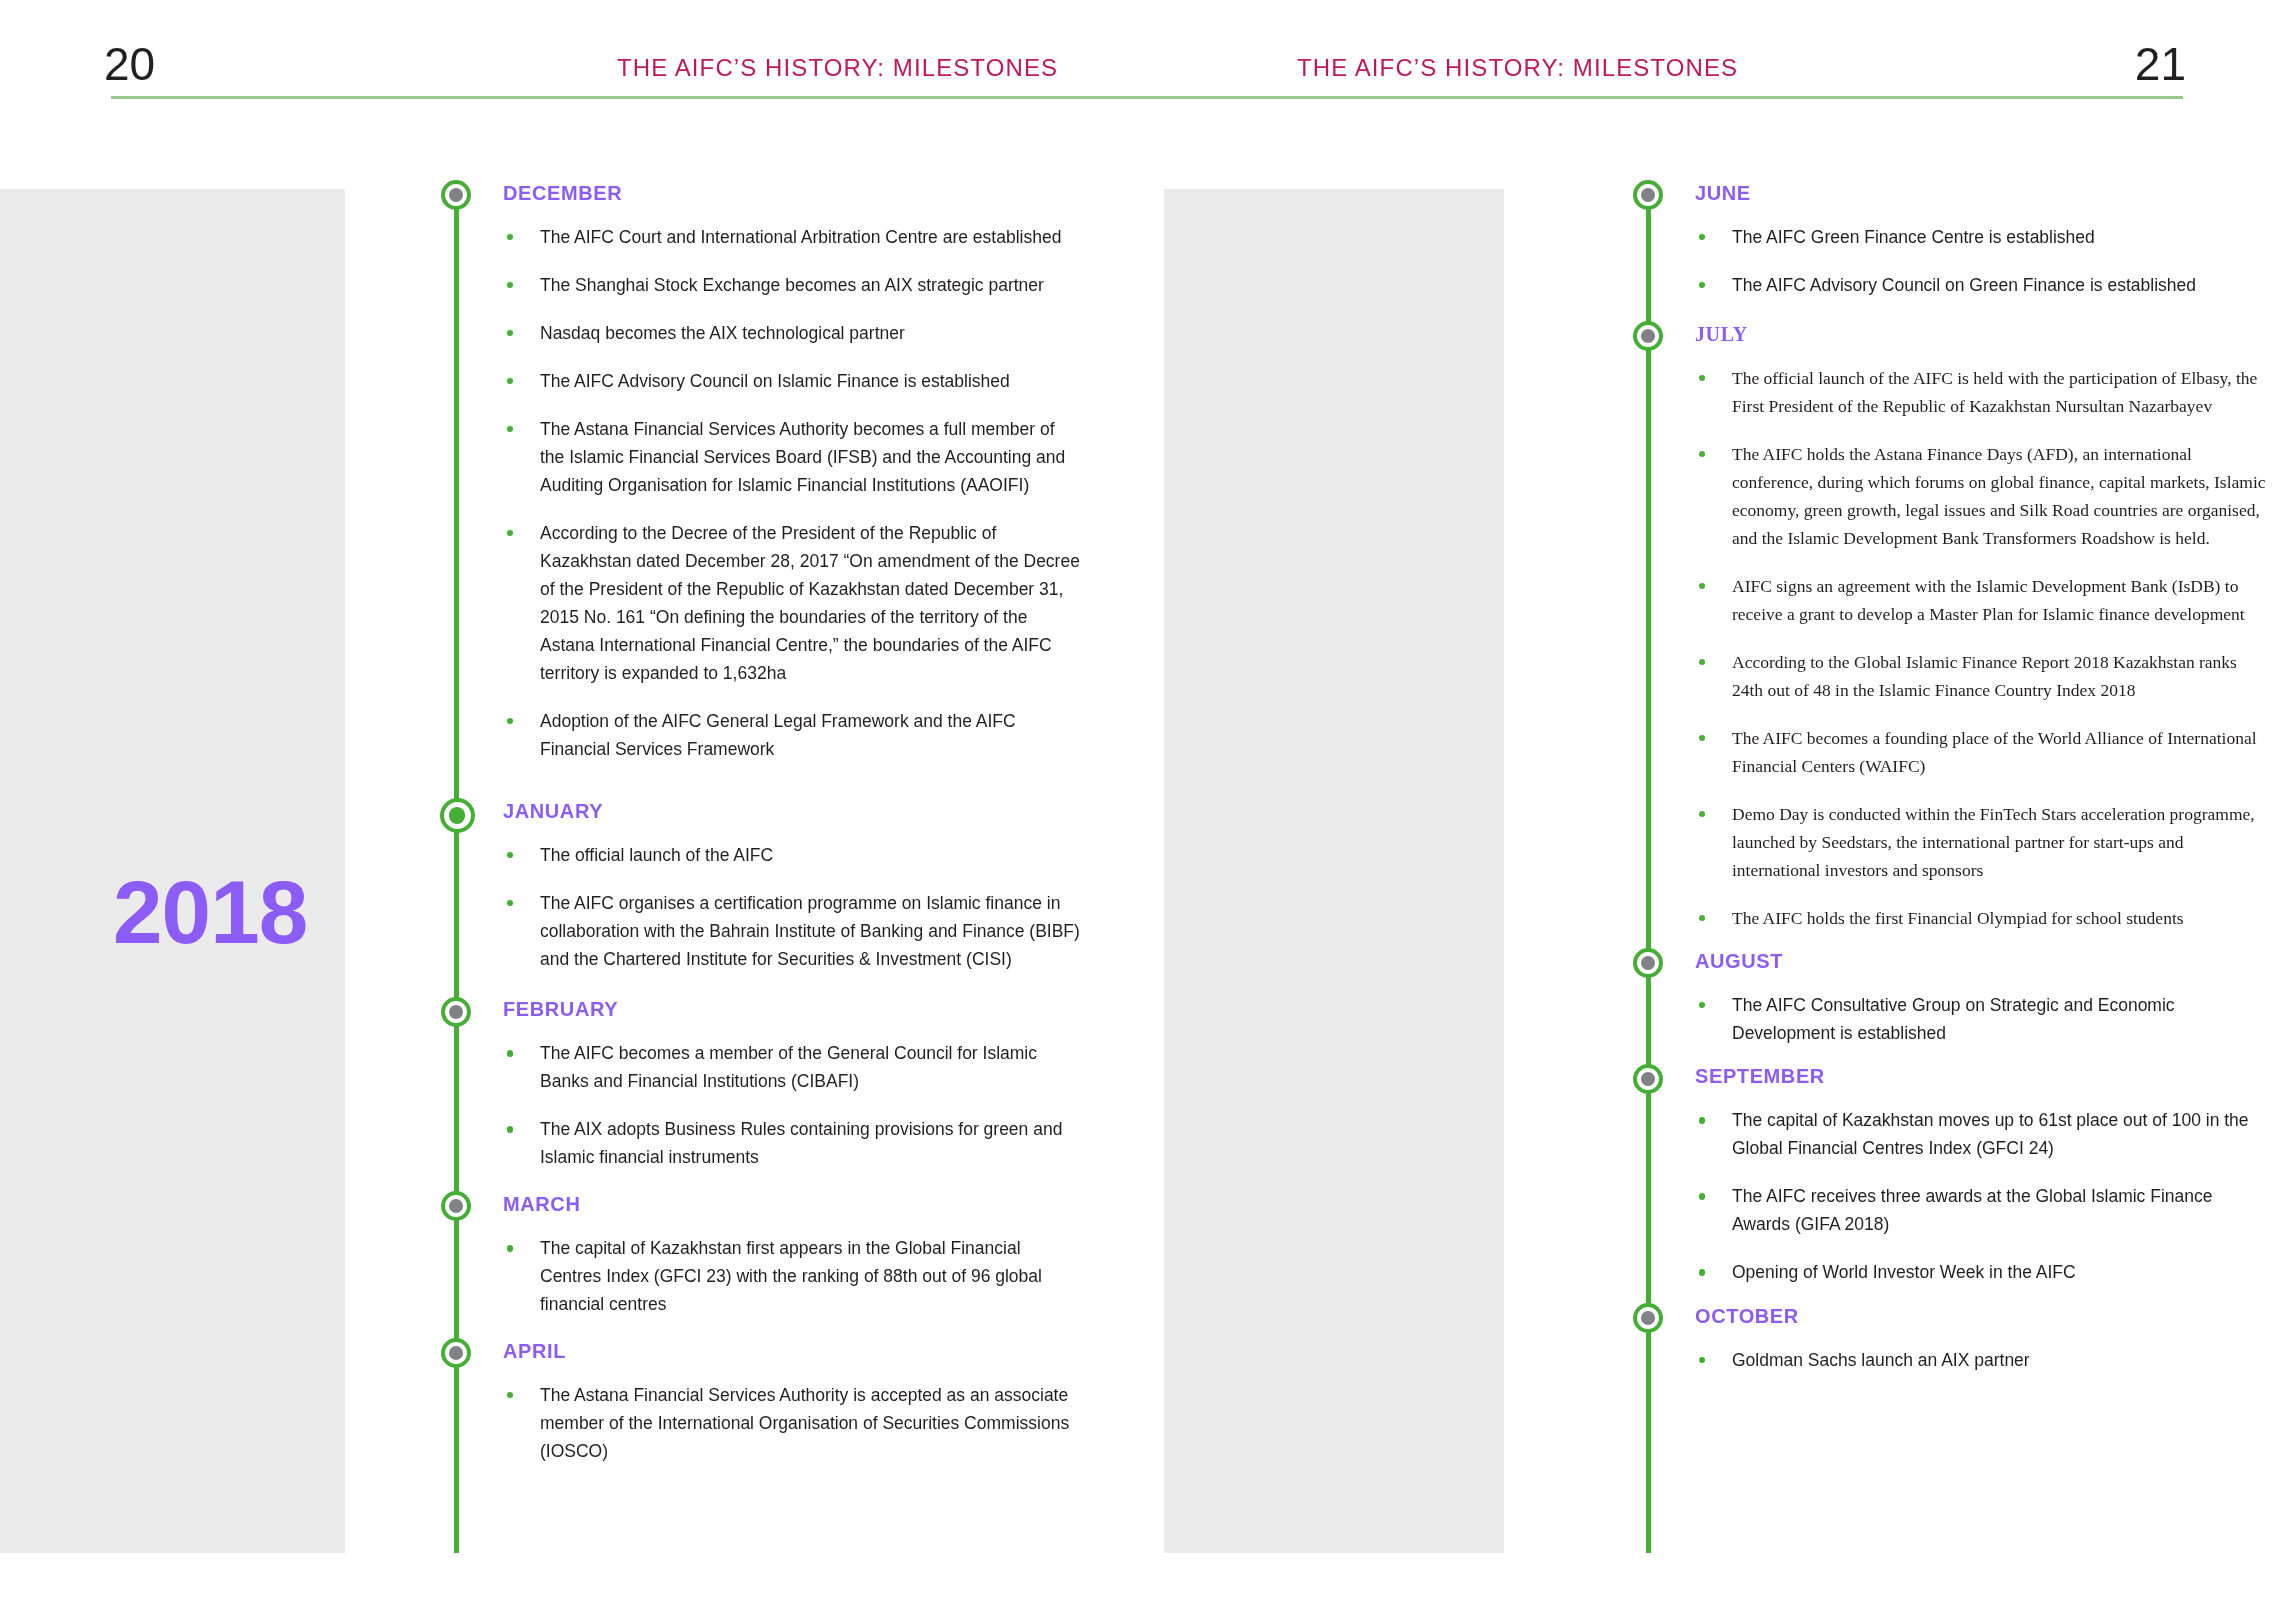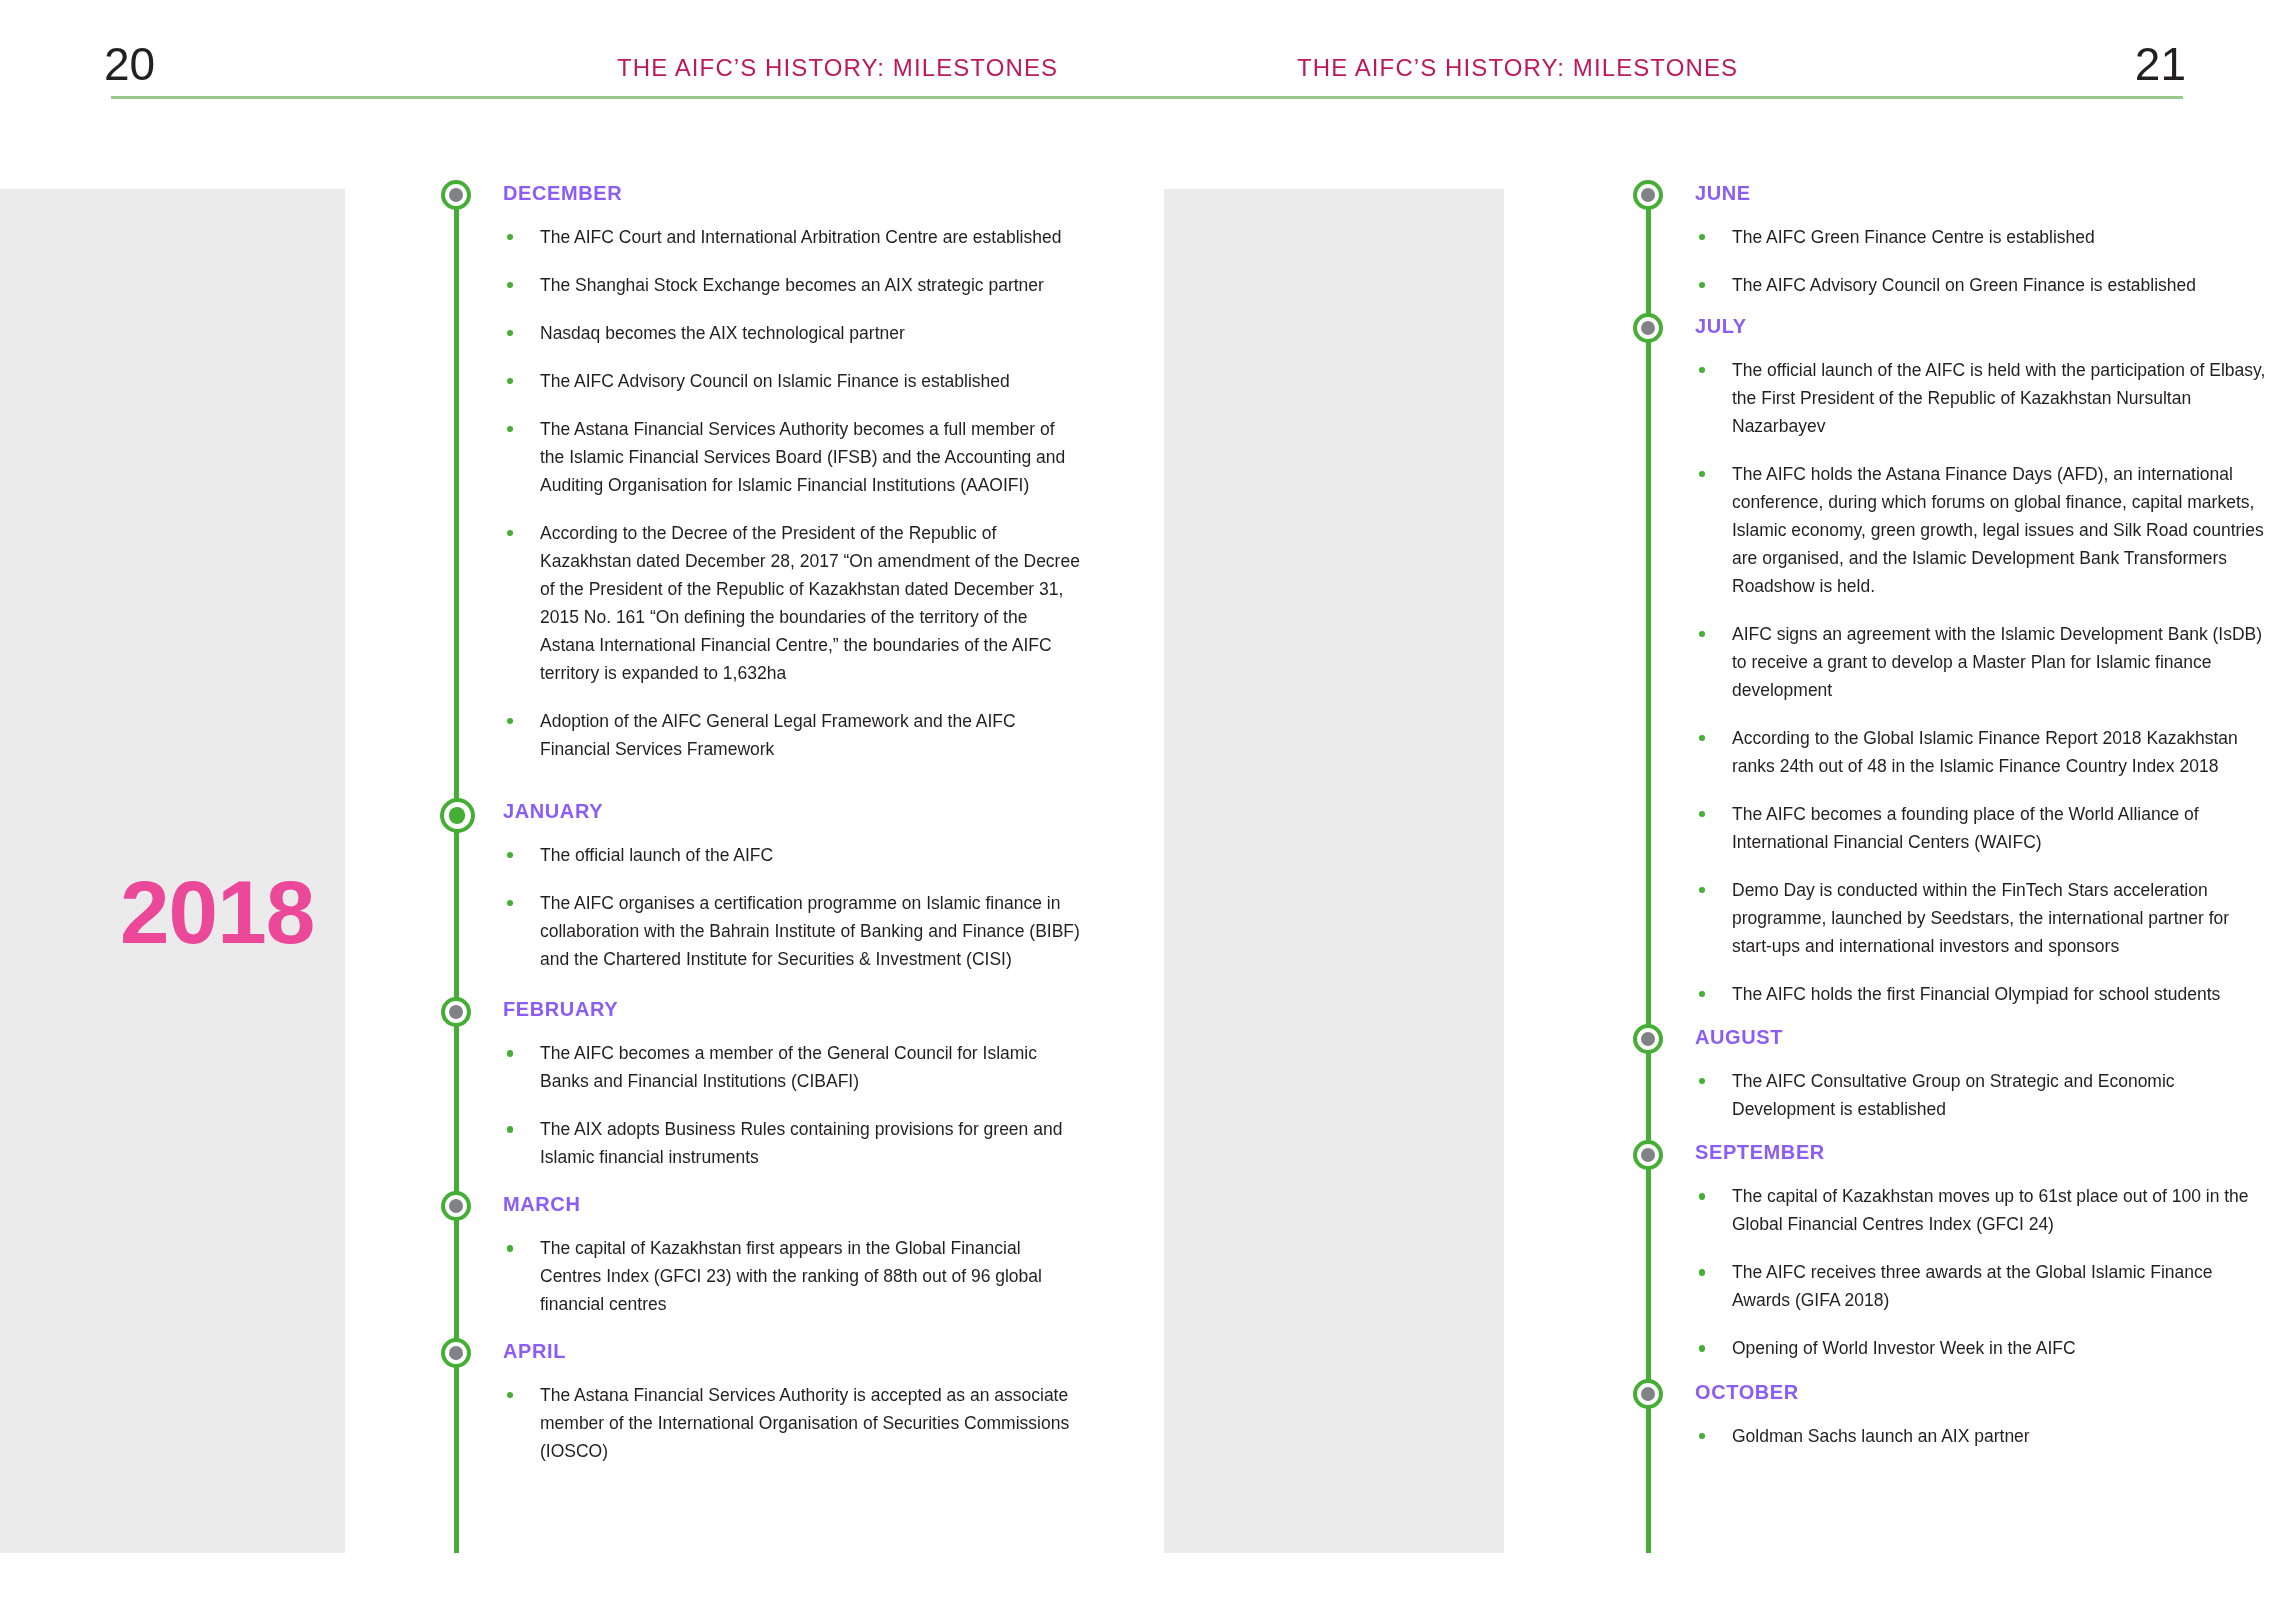--- a/index.html
+++ b/index.html
@@ -61,25 +61,25 @@
     background: #ebebeb;
     top: 189px;
     height: 1364px;
   }
   .gray-block.b1 { left: 0px;    width: 345px; }
   .gray-block.b2 { left: 1164px; width: 340px; }
 
   
   .year-label {
     position: absolute;
-    left: 120px;
+    left: 113px;
     top: 868px;
     font-size: 89px;
     font-weight: 700;
-    color: #ec4899;
+    color: #8b5cf6;
     letter-spacing: -0.9px;
     line-height: 1;
   }
 
   
   .column {
     position: absolute;
     top: 180px;
   }
   .column.left  { left: 434px;  width: 646px; }
@@ -242,21 +242,21 @@
 <div class="month-block">
       <div class="marker">
         <div class="dot"></div>
       </div>
       <div class="month-title">JUNE</div>
       <ul class="bullets">
         <li class="bullet">The AIFC Green Finance Centre is established</li>
         <li class="bullet">The AIFC Advisory Council on Green Finance is established</li>
       </ul>
     </div>
-    <div class="month-block" style="margin-top: 14px;">
+    <div class="month-block" style="margin-top: 22px; font-family: Liberation Serif, serif;">
       <div class="marker">
         <div class="dot"></div>
       </div>
       <div class="month-title">JULY</div>
       <ul class="bullets">
         <li class="bullet">The official launch of the AIFC is held with the participation of Elbasy, the First President of the Republic of Kazakhstan Nursultan Nazarbayev</li>
         <li class="bullet">The AIFC holds the Astana Finance Days (AFD), an international conference, during which forums  on global finance, capital markets, Islamic economy, green growth, legal issues and Silk Road countries are organised, and the Islamic Development Bank Transformers Roadshow is held.</li>
         <li class="bullet">AIFC signs an agreement with the Islamic Development Bank (IsDB) to receive a grant to develop a Master Plan for Islamic finance development</li>
         <li class="bullet">According to the Global Islamic Finance Report 2018 Kazakhstan ranks 24th out of 48 in the Islamic Finance Country Index 2018</li>
         <li class="bullet">The AIFC becomes a founding place of the World Alliance of International Financial Centers (WAIFC)</li>

